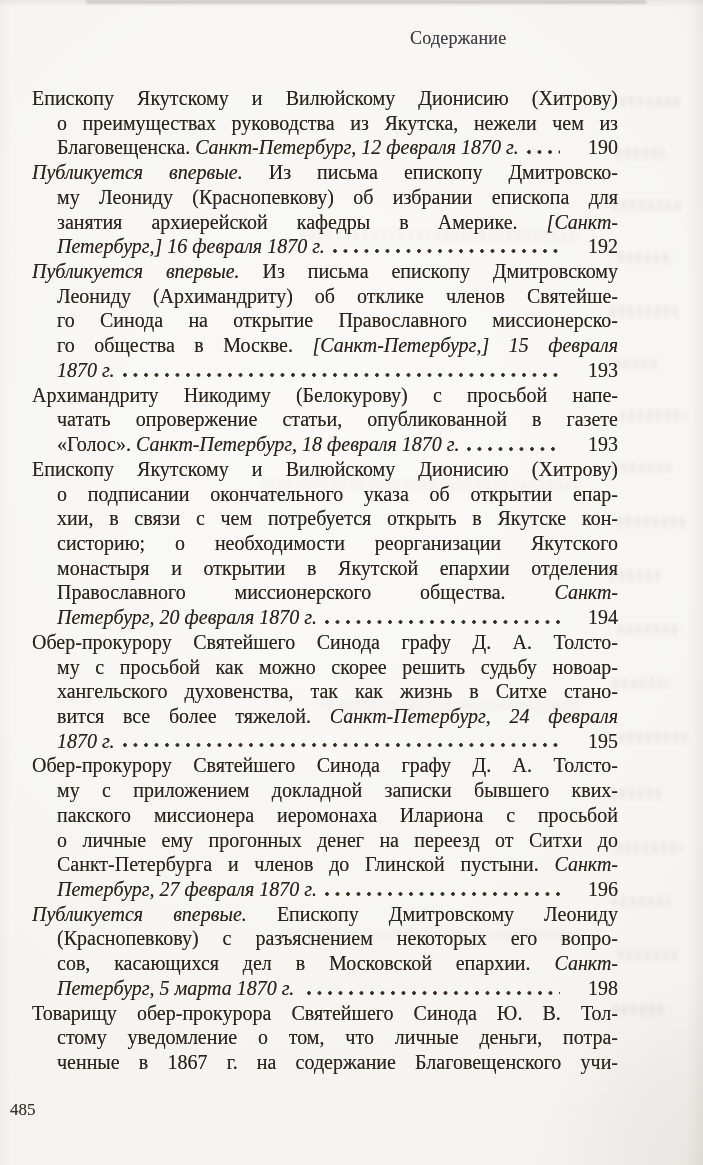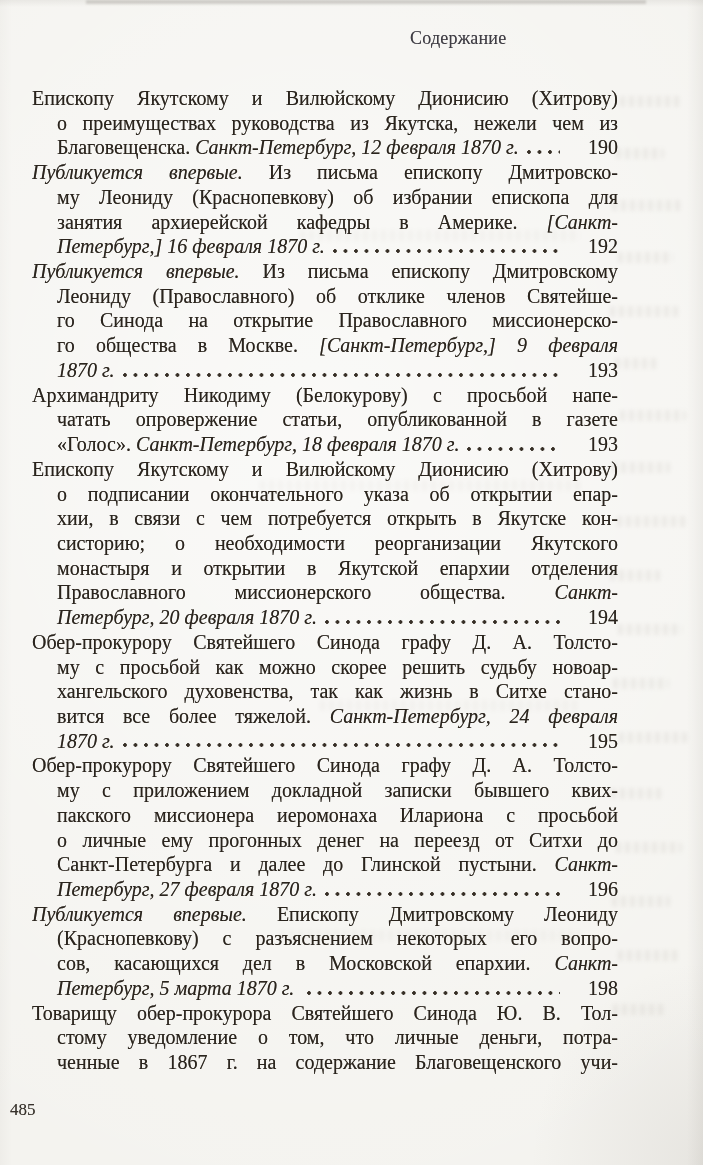--- a/index.html
+++ b/index.html
@@ -127,23 +127,23 @@
         <div class="line"><span class="txt"><span class="rg">му Леониду (Краснопевкову) об избрании епископа для</span></span></div>
         <div class="line"><span class="txt"><span class="rg">занятия архиерейской кафедры в Америке. </span><span class="it">[Санкт-</span></span></div>
         <div class="line leader">
           <span class="txt"><span class="it">Петербург,] 16 февраля 1870 г.</span></span>
           <span class="dots"></span>
           <span class="pg">192</span>
         </div>
       </div>
       <div class="entry">
         <div class="line first"><span class="txt"><span class="it">Публикуется впервые.</span><span class="rg"> Из письма епископу Дмитровскому</span></span></div>
-        <div class="line"><span class="txt"><span class="rg">Леониду (Православного) об отклике членов Святейше-</span></span></div>
+        <div class="line"><span class="txt"><span class="rg">Леониду (Архимандриту) об отклике членов Святейше-</span></span></div>
         <div class="line"><span class="txt"><span class="rg">го Синода на открытие Православного миссионерско-</span></span></div>
-        <div class="line"><span class="txt"><span class="rg">го общества в Москве. </span><span class="it">[Санкт-Петербург,] 9 февраля</span></span></div>
+        <div class="line"><span class="txt"><span class="rg">го общества в Москве. </span><span class="it">[Санкт-Петербург,] 15 февраля</span></span></div>
         <div class="line leader">
           <span class="txt"><span class="it">1870 г.</span></span>
           <span class="dots"></span>
           <span class="pg">193</span>
         </div>
       </div>
       <div class="entry">
         <div class="line first"><span class="txt"><span class="rg">Архимандриту Никодиму (Белокурову) с просьбой напе-</span></span></div>
         <div class="line"><span class="txt"><span class="rg">чатать опровержение статьи, опубликованной в газете</span></span></div>
         <div class="line leader">
@@ -174,21 +174,21 @@
           <span class="txt"><span class="it">1870 г.</span></span>
           <span class="dots"></span>
           <span class="pg">195</span>
         </div>
       </div>
       <div class="entry">
         <div class="line first"><span class="txt"><span class="rg">Обер-прокурору Святейшего Синода графу Д. А. Толсто-</span></span></div>
         <div class="line"><span class="txt"><span class="rg">му с приложением докладной записки бывшего квих-</span></span></div>
         <div class="line"><span class="txt"><span class="rg">пакского миссионера иеромонаха Илариона с просьбой</span></span></div>
         <div class="line"><span class="txt"><span class="rg">о личные ему прогонных денег на переезд от Ситхи до</span></span></div>
-        <div class="line"><span class="txt"><span class="rg">Санкт-Петербурга и далее до Глинской пустыни. </span><span class="it">Санкт-</span></span></div>
+        <div class="line"><span class="txt"><span class="rg">Санкт-Петербурга и членов до Глинской пустыни. </span><span class="it">Санкт-</span></span></div>
         <div class="line leader">
           <span class="txt"><span class="it">Петербург, 27 февраля 1870 г.</span></span>
           <span class="dots"></span>
           <span class="pg">196</span>
         </div>
       </div>
       <div class="entry">
         <div class="line first"><span class="txt"><span class="it">Публикуется впервые.</span><span class="rg"> Епископу Дмитровскому Леониду</span></span></div>
         <div class="line"><span class="txt"><span class="rg">(Краснопевкову) с разъяснением некоторых его вопро-</span></span></div>
         <div class="line"><span class="txt"><span class="rg">сов, касающихся дел в Московской епархии. </span><span class="it">Санкт-</span></span></div>

